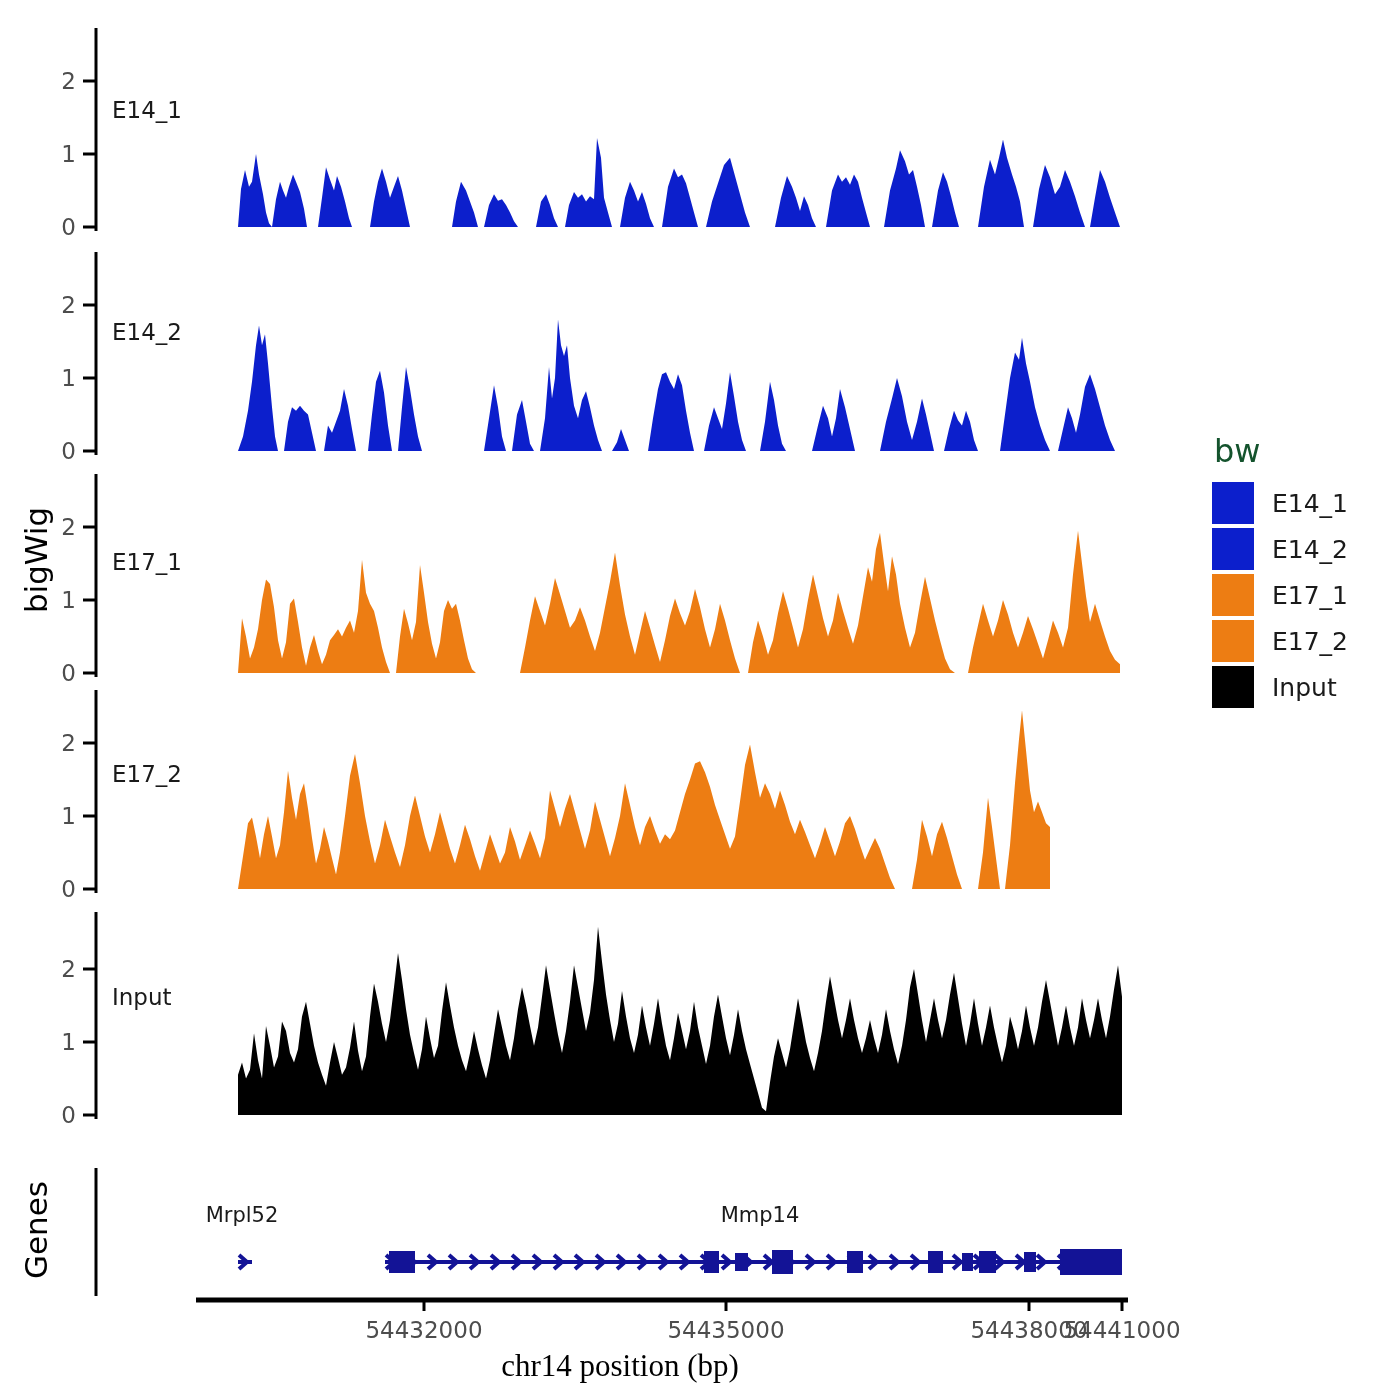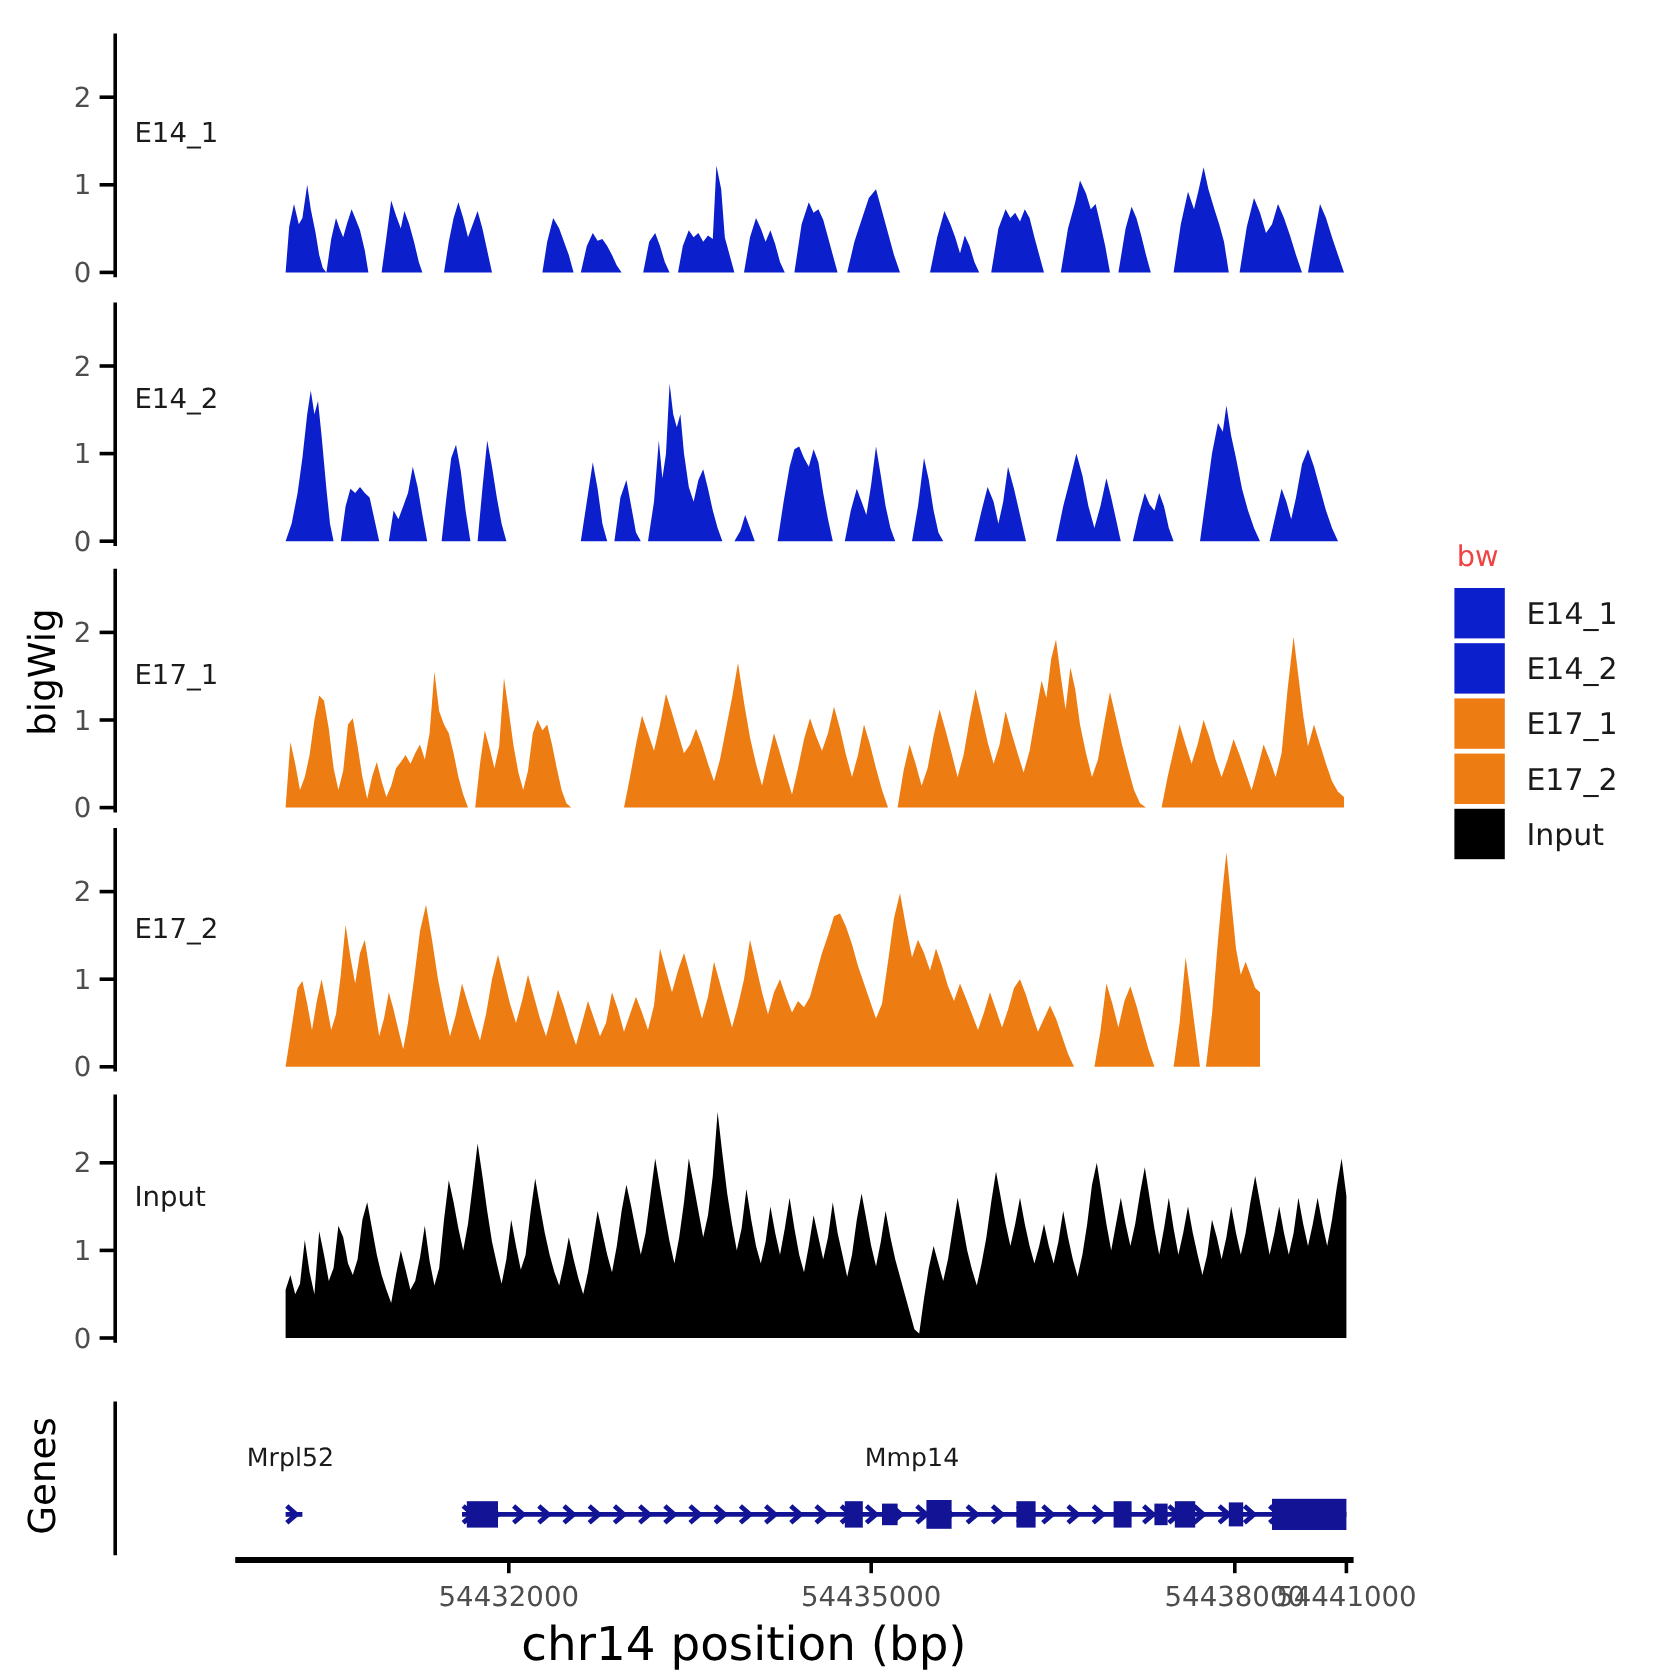--- a/index.html
+++ b/index.html
@@ -10,24 +10,24 @@
   .ylab-bigwig{position:absolute;left:6px;top:440px;width:60px;height:240px;
      display:flex;align-items:center;justify-content:center;
      font-size:31px;color:#000;}
   .ylab-bigwig span{transform:rotate(-90deg);white-space:nowrap;}
 
   .ylab-genes{position:absolute;left:6px;top:1160px;width:60px;height:140px;
      display:flex;align-items:center;justify-content:center;font-size:31px;}
   .ylab-genes span{transform:rotate(-90deg);white-space:nowrap;}
 
   .xlab{position:absolute;left:90px;top:1348px;width:1060px;text-align:center;
-     font-size:39px;}
+     font-size:31px;font-family:Liberation Serif, serif;}
 
   .legend{position:absolute;left:1212px;top:432px;}
-  .legend-title{font-size:24px;color:#ef4444;margin:18px 0 10px 2px;}
+  .legend-title{font-size:32px;color:#14532d;margin:0 0 10px 2px;}
   .legend-row{display:flex;align-items:center;height:46px;}
   .legend-key{width:42px;height:42px;margin-right:18px;}
   .legend-label{font-size:25px;color:#1a1a1a;}
 
   svg{display:block;}
   .axisline{stroke:#000;stroke-width:3;}
   .tickmark{stroke:#000;stroke-width:3;}
   .genes-axis{stroke:#000;stroke-width:3;}
   .gene-label{font-size:21px;fill:#1a1a1a;font-family:"DejaVu Sans","Liberation Sans",sans-serif;}
 </style>

